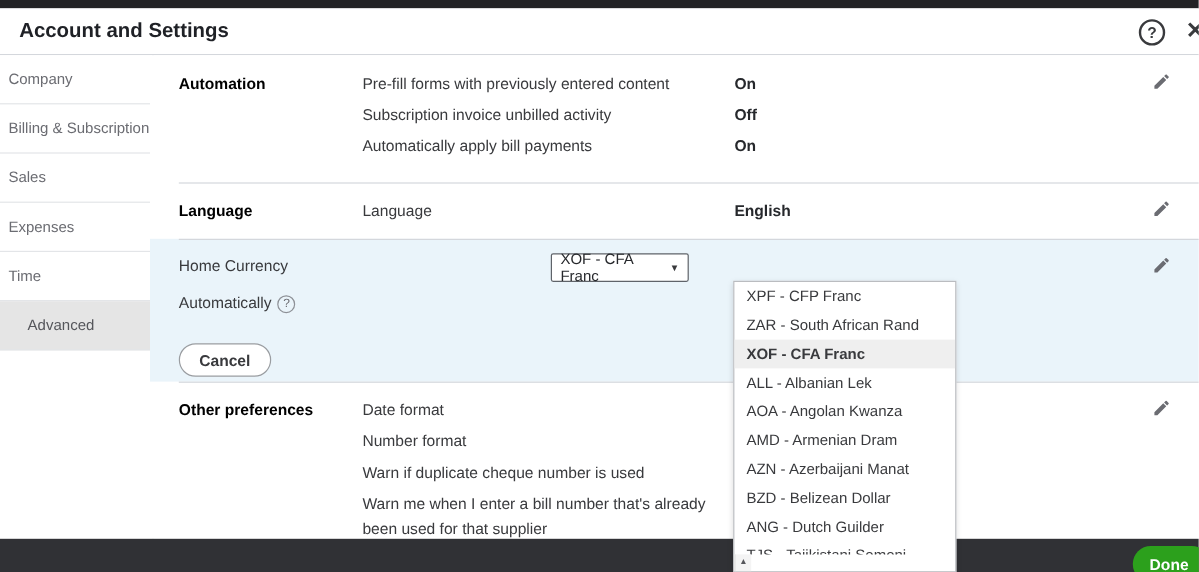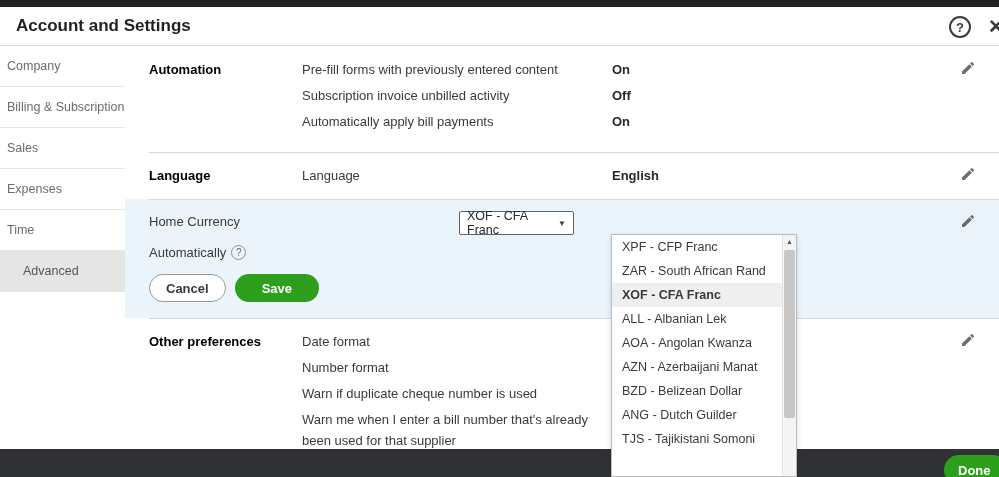--- a/index.html
+++ b/index.html
@@ -36,27 +36,27 @@
   .sec-other     { height:131px; }
 
   .pencil-btn { position:absolute; right:22px; top:14px; width:18px; height:18px; background:none; border:none; cursor:pointer; }
   .pencil-btn svg { width:16px; height:16px; fill:#6b6c72; }
 
   
   .select-box { width:115px; height:24px; background:#fff; border:1px solid #5f6369; border-radius:2px; display:flex; align-items:center; justify-content:space-between; padding:0 7px; font-size:12.5px; cursor:pointer; color:#26282c; }
   .select-box .caret { font-size:8px; color:#393a3d; margin-left:6px; }
   .mc-row { margin-top:7px; }
   .q-circle { display:inline-block; width:15px; height:15px; border:1px solid #8d9096; border-radius:50%; font-size:10px; line-height:13px; text-align:center; color:#6b6c72; margin-left:5px; vertical-align:1px; cursor:pointer; }
-  .btn-row { margin-top:11px; display:flex; gap:9px; }
+  .btn-row { margin-top:23px; display:flex; gap:9px; }
   .btn { height:28px; border-radius:14px; font-family:inherit; font-size:13px; font-weight:bold; cursor:pointer; }
   .btn-cancel { background:#fff; color:#393a3d; border:1px solid #9a9da1; padding:0 16px; }
   .btn-save { background:#2ca01c; color:#fff; border:none; padding:0 27px; }
 
   
-  .dropdown { position:absolute; left:611px; top:234px; width:186px; height:243px; background:#fff; border:1px solid #babcc0; z-index:30; display:flex; box-shadow:0 2px 5px rgba(0,0,0,.15); }
+  .dropdown { position:absolute; left:611px; top:234px; width:186px; height:243px; background:#fff; border:1px solid #babcc0; z-index:30; display:flex; box-shadow:0 2px 5px rgba(0,0,0,.15);flex-direction:column; }
   .options { flex:1; overflow:hidden; }
   .option { height:24px; line-height:24px; padding-left:10px; font-size:12.5px; cursor:pointer; white-space:nowrap; color:#393a3d; }
   .option.selected { font-weight:bold; background:#efefef; }
   .scrollbar { width:14px; background:#f4f4f4; border-left:1px solid #e2e2e2; position:relative; cursor:pointer; }
   .scroll-up { height:14px; text-align:center; font-size:7px; line-height:14px; color:#56575b; }
   .thumb { position:absolute; top:15px; left:1px; width:11px; height:168px; background:#c7c7c7; border-radius:2px; }
 
   
   .footer { position:absolute; bottom:0; left:0; width:100%; height:28px; background:#303135; z-index:10;padding-left:20px; }
   .btn-done { position:absolute; right:-9px; top:6px; width:64px; height:30px; border:none; border-radius:15px; background:#2ca01c; color:#fff; font-family:inherit; font-size:13px; font-weight:bold; cursor:pointer; text-align:left; padding-left:14px; }
@@ -128,21 +128,20 @@
         <div class="select-box">
           <span>XOF - CFA Franc</span>
           <span class="caret">▼</span>
         </div>
       </div>
       <div class="row mc-row">
         <span class="label"><span>Automatically</span><span class="q-circle">?</span></span>
       </div>
       <div class="btn-row">
         <button class="btn btn-cancel">Cancel</button>
-        <button class="btn btn-save">Save</button>
       </div>
     </div>
     <button class="pencil-btn">
       <span><svg viewBox="0 0 24 24">
             <path d="M3 17.25V21h3.75L17.81 9.94l-3.75-3.75L3 17.25zM20.71 7.04c.39-.39.39-1.02 0-1.41l-2.34-2.34a.9959.9959 0 0 0-1.41 0l-1.83 1.83 3.75 3.75 1.83-1.83z"></path>
           </svg></span>
     </button>
   </div>
 
   <div class="section sec-other divided">
@@ -170,20 +169,21 @@
 
 </div>
 
 <div class="dropdown">
   <div class="options">
     <div class="option">XPF - CFP Franc</div>
     <div class="option">ZAR - South African Rand</div>
     <div class="option selected">XOF - CFA Franc</div>
     <div class="option">ALL - Albanian Lek</div>
     <div class="option">AOA - Angolan Kwanza</div>
+    <div class="option">AMD - Armenian Dram</div>
     <div class="option">AZN - Azerbaijani Manat</div>
     <div class="option">BZD - Belizean Dollar</div>
     <div class="option">ANG - Dutch Guilder</div>
     <div class="option">TJS - Tajikistani Somoni</div>
   </div>
   <div class="scrollbar">
     <div class="scroll-up">▲</div>
     <div class="thumb"></div>
   </div>
 </div>

